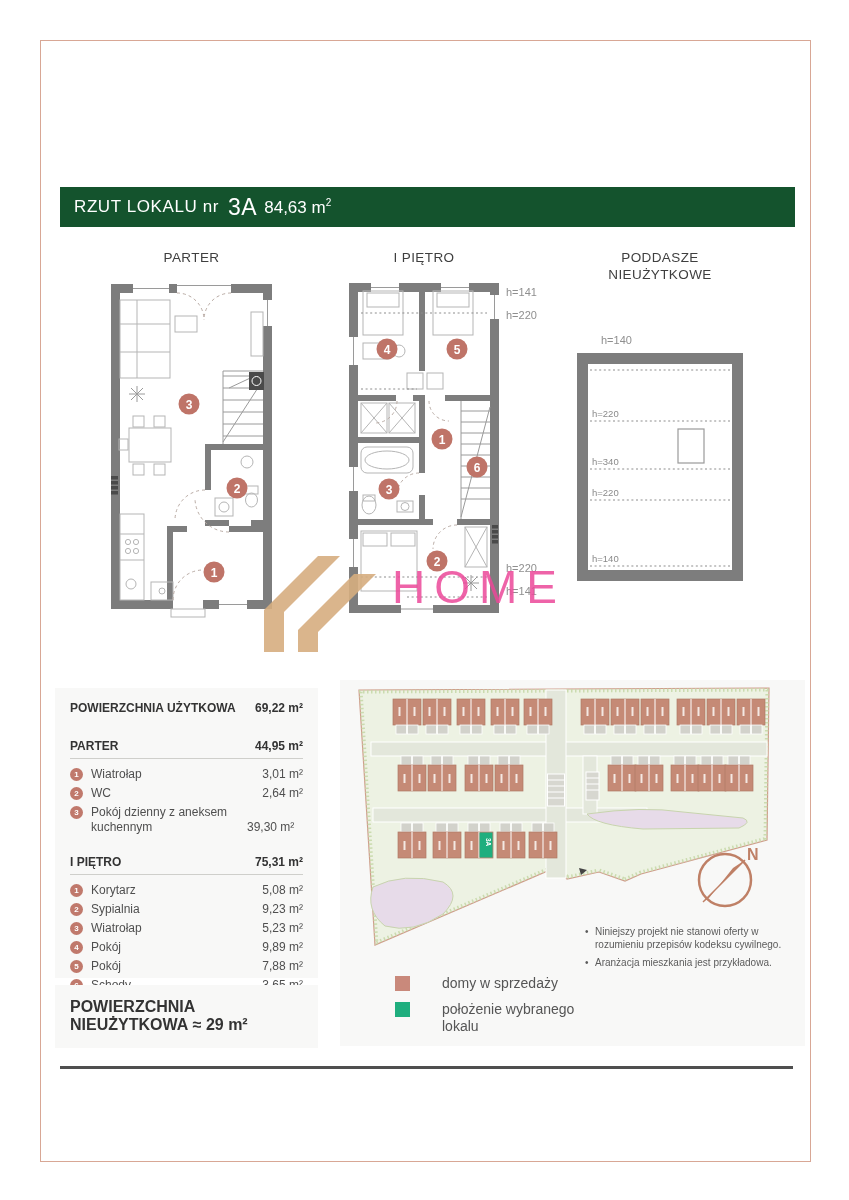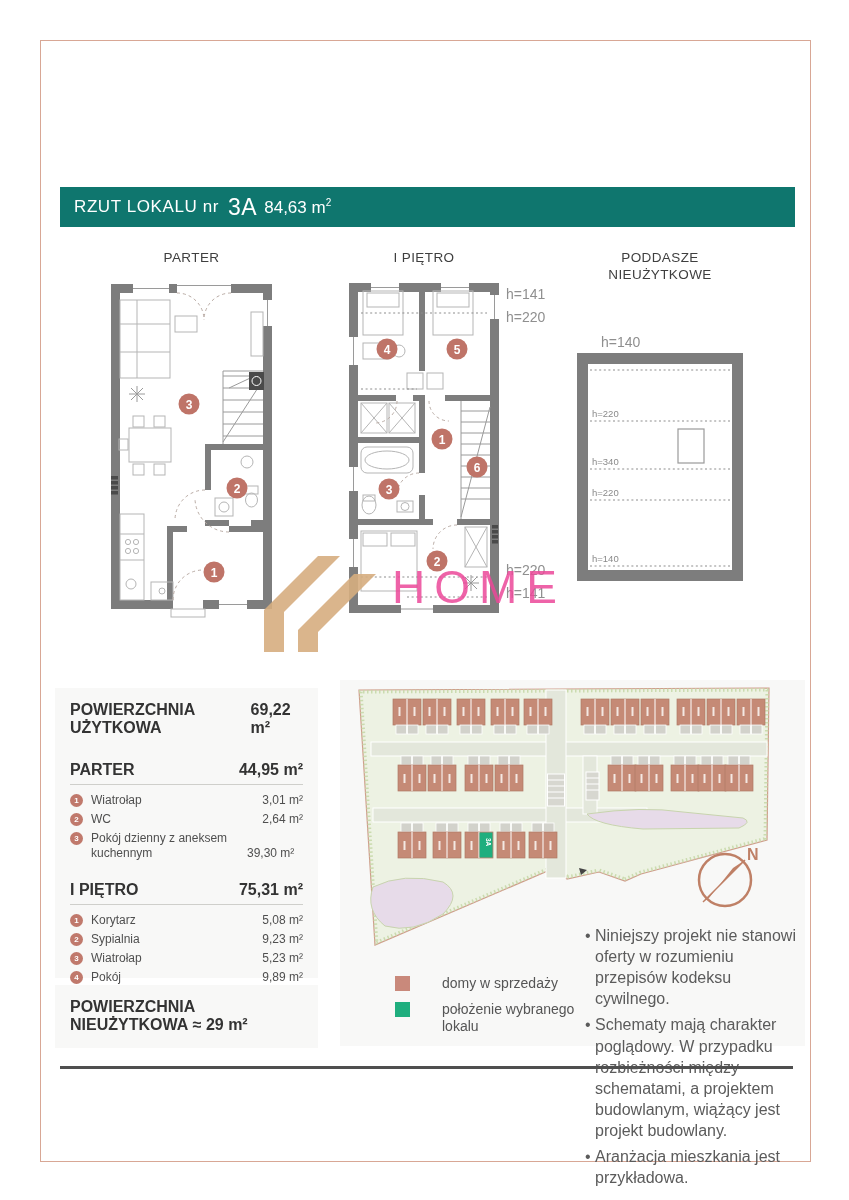--- a/index.html
+++ b/index.html
@@ -1,59 +1,59 @@
 <!DOCTYPE html>
 <html><head>
 <meta charset="utf-8">
 <style>
   html,body{margin:0;padding:0;background:#fff;}
   #page{position:relative;width:849px;height:1200px;background:#fff;overflow:hidden;
         font-family:"Liberation Sans",sans-serif;color:#3e3e3e;}
   .abs{position:absolute;}
   
   .frame{left:40px;top:40px;width:769px;height:1120px;border:1px solid #d8a795;}
-  .banner{left:60px;top:187px;width:735px;height:40px;background:#0f766e;color:#fff;
+  .banner{left:60px;top:187px;width:735px;height:40px;background:#14532d;color:#fff;
           display:flex;align-items:center;padding-left:14px;box-sizing:border-box;}
   .banner .t1{font-size:17px;letter-spacing:.6px;}
   .banner .t2{font-size:23px;margin:0 7px 0 9px;letter-spacing:.5px;}
   .banner .t3{font-size:17px;}
   .banner sup{font-size:10px;}
   
   .plan-label{font-size:13.5px;color:#3f3f3f;text-align:center;letter-spacing:.4px;line-height:17px;}
-  .h-ann{font-size:14px;color:#8f8f8f;}
+  .h-ann{font-size:11px;color:#8f8f8f;}
   
   .wall{fill:#7d7d7d;}
   .furn{fill:none;stroke:#b5b5b5;stroke-width:1;}
   .thin{stroke:#9a9a9a;stroke-width:1;fill:none;}
   .darkap{fill:#4a4a4a;}
   .dash{fill:none;stroke:#8d8d8d;stroke-width:1;stroke-dasharray:2,2.6;}
   .arc{fill:none;stroke:#b9aba4;stroke-width:1;stroke-dasharray:3,3;}
   .mkc{fill:#bf7468;}
   .mkt{fill:#fff;font-size:12px;font-weight:bold;text-anchor:middle;}
   .hlbl{fill:#8a8a8a;font-size:9.5px;}
   
   .wm{color:#ec4899;opacity:.85;}
   .wm-text{font-size:46px;letter-spacing:9px;font-weight:400;}
   
   .card{background:#f8f8f7;}
   .tbl{left:55px;top:688px;width:263px;height:290px;padding:13px 15px;box-sizing:border-box;}
-  .trow-h{display:flex;justify-content:space-between;font-weight:bold;font-size:16px;color:#333;}
+  .trow-h{display:flex;justify-content:space-between;font-weight:bold;font-size:12px;color:#333;}
   .rule-h{border-bottom:1px solid #cfcfcb;padding-bottom:5px;}
   .trow{display:flex;align-items:flex-start;font-size:12px;color:#4f4f4f;margin-top:4px;line-height:15px;}
   .circ{width:13px;height:13px;border-radius:50%;background:#c0796c;color:#fff;font-size:8px;
         font-weight:bold;text-align:center;line-height:13px;flex-shrink:0;margin:1px 8px 0 0;}
   .tname{flex:1;padding-right:6px;}
   .tval{align-self:flex-end;white-space:nowrap;}
   .unused{left:55px;top:985px;width:263px;height:63px;display:flex;align-items:flex-start;
           padding:13px 15px;box-sizing:border-box;font-size:16px;font-weight:bold;color:#333;}
   
   .site{left:340px;top:680px;width:465px;height:366px;}
   .legend-item{display:flex;align-items:flex-start;font-size:14px;color:#555;line-height:17px;gap:16px;}
   .swatch{width:15px;height:15px;flex-shrink:0;margin-right:16px;margin-top:1px;}
-  .disc{font-size:16px;color:#5b5b5b;line-height:1.32;}
+  .disc{font-size:10px;color:#5b5b5b;line-height:1.32;}
   .disc div{position:relative;padding-left:10px;margin-bottom:5px;}
   .disc div::before{content:"•";position:absolute;left:0;top:0;}
   
   .road{fill:#e3e7db;stroke:#fff;stroke-width:1;}
   .roof{fill:#c58a76;stroke:#b07a66;stroke-width:.7;}
   .gar{fill:#d2d2cb;stroke:#fff;stroke-width:.8;}
   .pond{fill:#e7dbe9;stroke:#c8d4ae;stroke-width:1;}
   .sel{fill:#1fae7e;}
   .rule-dark{left:60px;top:1066px;width:733px;height:3px;background:#4f4f4f;}
 </style>
@@ -515,19 +515,18 @@
       <span class="swatch" style="background-color: rgb(201, 137, 123);"></span>
       <span>domy w sprzedaży</span>
     </div>
     <div class="abs legend-item" style="left:55px;top:321px;width:210px;">
       <span class="swatch" style="background-color: rgb(31, 174, 126);"></span>
       <span style="width:155px;">położenie wybranego lokalu</span>
     </div>
 
     <div class="abs disc" style="left:245px;top:245px;width:212px;">
       <div>Niniejszy projekt nie stanowi oferty w rozumieniu przepisów kodeksu cywilnego.</div>
-      <div>Schematy mają charakter poglądowy. W przypadku rozbieżności między schematami, a projektem budowlanym, wiążący jest projekt budowlany.</div>
       <div>Aranżacja mieszkania jest przykładowa.</div>
     </div>
   </div>
 
   <div class="abs rule-dark"></div>
 </div>
 
 </body></html>

